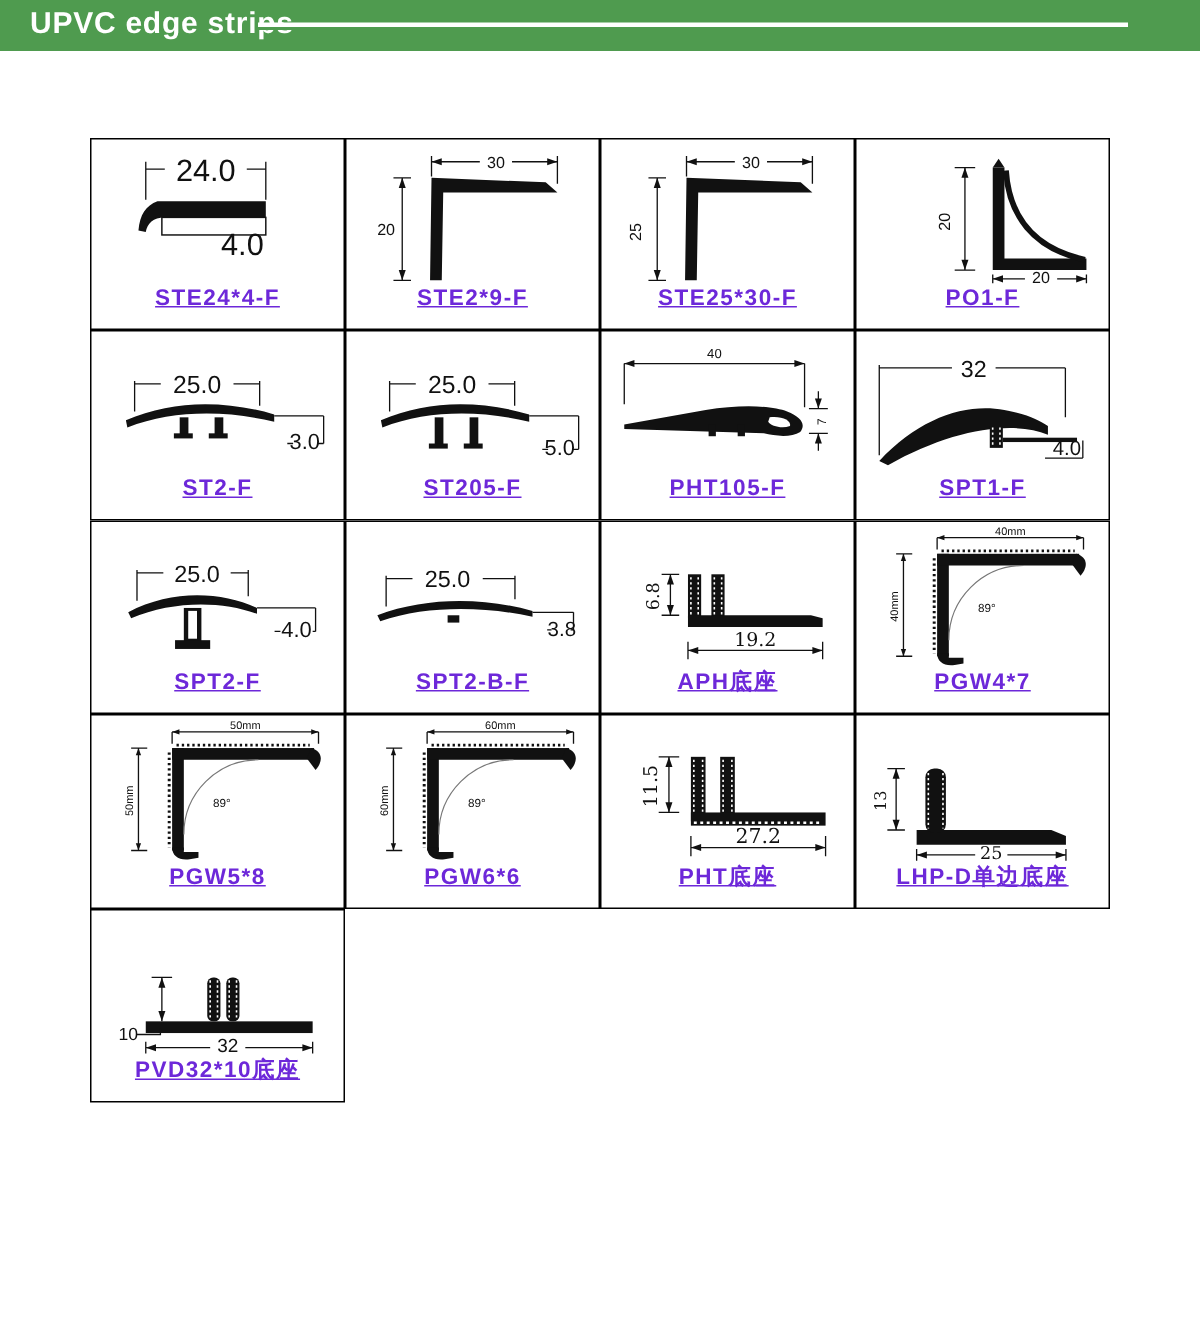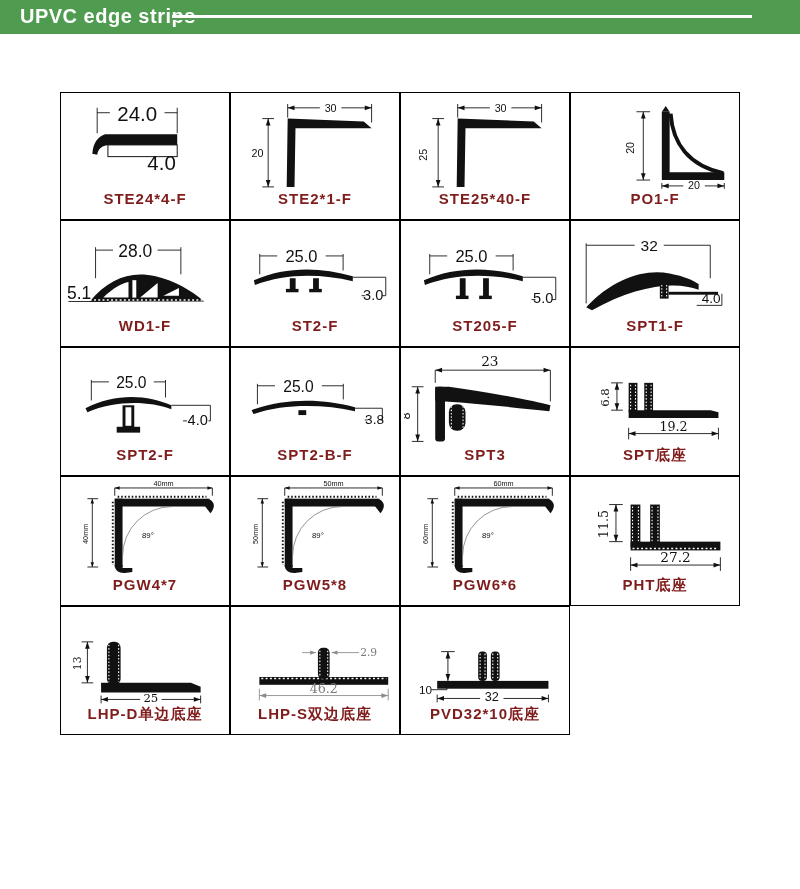--- a/index.html
+++ b/index.html
@@ -4,21 +4,21 @@
 <style>
   html,body{margin:0;padding:0;background:#fff;}
   body{width:800px;height:889px;position:relative;font-family:"Liberation Sans",sans-serif;overflow:hidden;}
   .banner{position:absolute;top:0;left:0;width:800px;height:34px;background:#4f9b4f;}
   .banner .title{position:absolute;left:20px;top:5px;color:#fff;font-size:20px;font-weight:bold;letter-spacing:0.5px;}
   .banner .rule{position:absolute;left:172px;top:15px;width:580px;height:3px;background:#fff;box-shadow:0 2px 0 #4f9b4f;}
   .grid{position:absolute;left:60px;top:92px;display:grid;grid-template-columns:repeat(4,170px);grid-template-rows:128px 127px 129px 130px 129px 138px;}
   .cell{border:1px solid #000;box-sizing:border-box;background:#fff;display:flex;flex-direction:column;align-items:center;}
   .cell-empty{border:none;background:#fff;}
   svg.draw{width:162px;flex:1 1 auto;min-height:0;margin-top:1px;}
-  .lbl{flex:0 0 auto;height:22px;line-height:18px;margin-bottom:7px;color:#7f1d1d;font-weight:bold;font-size:15px;letter-spacing:1px;white-space:nowrap;}
+  .lbl{flex:0 0 auto;height:22px;line-height:18px;margin-bottom:7px;color:#6d28d9;font-weight:bold;font-size:15px;letter-spacing:1px;white-space:nowrap;text-decoration:underline;}
   
   .p{fill:#111;}
   .wf{fill:#fff;}
   .wb{fill:#fff;stroke:#111;stroke-width:1;}
   .d08{stroke:#111;stroke-width:0.9;fill:none;}
   .ah{fill:#111;stroke:none;}
   .arc{stroke:#777;stroke-width:0.8;fill:none;}
   .ribw{stroke:#fff;stroke-width:1.1;stroke-dasharray:1.6,1.8;fill:none;}
   .ribk{stroke:#111;stroke-width:2;stroke-dasharray:1.6,2;fill:none;}
   .serr{stroke:#fff;stroke-width:1.6;stroke-dasharray:2,2.4;fill:none;}
@@ -54,70 +54,55 @@
       <path class="p" d="M55,25 L133,28 L141,35 L63,35 L62,95 L54,95 Z"></path>
       <path class="d08" d="M55,24V10 M141,29V10 M55,14H88 M110,14H141"></path>
       <path class="ah" d="M55,14 l7,-2.4 v4.8 z"></path>
         <path class="ah" d="M141,14 l-7,-2.4 v4.8 z"></path>
       <text x="99" y="18" font-size="11" text-anchor="middle">30</text>
       <path class="d08" d="M29,25H41 M29,95H41 M35,25V95"></path>
       <path class="ah" d="M35,25 l-2.4,7 h4.8 z"></path>
         <path class="ah" d="M35,95 l-2.4,-7 h4.8 z"></path>
       <text x="24" y="64" font-size="11" text-anchor="middle">20</text>
     </svg>
-    <div class="lbl">STE2*1-F</div>
+    <div class="lbl">STE2*9-F</div>
   </div>
 
   <div class="cell">
     <svg class="draw" viewBox="0 0 166 98" preserveAspectRatio="xMidYMid meet">
       <path class="p" d="M55,25 L133,28 L141,35 L63,35 L62,95 L54,95 Z"></path>
       <path class="d08" d="M55,24V10 M141,29V10 M55,14H88 M110,14H141"></path>
       <path class="ah" d="M55,14 l7,-2.4 v4.8 z"></path>
         <path class="ah" d="M141,14 l-7,-2.4 v4.8 z"></path>
       <text x="99" y="18" font-size="11" text-anchor="middle">30</text>
       <path class="d08" d="M29,25H41 M29,95H41 M35,25V95"></path>
       <path class="ah" d="M35,25 l-2.4,7 h4.8 z"></path>
         <path class="ah" d="M35,95 l-2.4,-7 h4.8 z"></path>
       <text transform="rotate(-90 24 62)" x="24" y="62" font-size="11" text-anchor="middle">25</text>
     </svg>
-    <div class="lbl">STE25*40-F</div>
+    <div class="lbl">STE25*30-F</div>
   </div>
 
   <div class="cell">
     <svg class="draw" viewBox="0 0 166 98" preserveAspectRatio="xMidYMid meet">
       <path class="p" d="M90,18 L98,18 L98,80 L154,80 L154,88 L90,88 Z"></path>
       <path class="p" d="M90,18 L98,18 L94,12 Z"></path>
       <path d="M99,20 C101,50 117,73 153,81" fill="none" stroke="#111" stroke-width="4"></path>
       <path class="d08" d="M64,18H78 M64,88H78 M71,18V88"></path>
       <path class="ah" d="M71,18 l-2.4,7 h4.8 z"></path>
         <path class="ah" d="M71,88 l-2.4,-7 h4.8 z"></path>
       <text transform="rotate(-90 61 55)" x="61" y="55" font-size="11" text-anchor="middle">20</text>
       <path class="d08" d="M90,91V97 M154,91V97 M90,94H112 M134,94H154"></path>
       <path class="ah" d="M90,94 l7,-2.4 v4.8 z"></path>
         <path class="ah" d="M154,94 l-7,-2.4 v4.8 z"></path>
       <text x="123" y="97" font-size="11" text-anchor="middle">20</text>
     </svg>
     <div class="lbl">PO1-F</div>
   </div>
 
-  <div class="cell">
-    <svg class="draw" viewBox="0 0 166 98" preserveAspectRatio="xMidYMid meet">
-      <path class="p" d="M26,82 C46,58 68,50 94,56 C114,61 130,70 144,82 Z"></path>
-      <path class="wf" d="M40,78 C50,68 60,63 66,62 L66,78 Z"></path>
-      <rect class="wf" x="70" y="60" width="4" height="18"></rect>
-      <path class="wf" d="M78,78 L96,63 L96,78 Z"></path>
-      <path class="wf" d="M102,76 L118,68 L118,76 Z"></path>
-      <path class="serr" d="M26,80.5 H144"></path>
-      <path class="d08" d="M32,58V26 M120,54V26 M32,29H50 M96,29H120"></path>
-      <text x="73" y="36" font-size="18" text-anchor="middle">28.0</text>
-      <text x="15" y="79" font-size="18" text-anchor="middle">5.1</text>
-      <path class="d08" d="M4,82H46"></path>
-    </svg>
-    <div class="lbl">WD1-F</div>
-  </div>
 
   <div class="cell">
     <svg class="draw" viewBox="0 0 166 98" preserveAspectRatio="xMidYMid meet">
       <path class="p" d="M20,60 C52,46 88,46 122,56 L122,61 C88,53 52,53 21,65 Z"></path>
       <rect class="p" x="57" y="58" width="6" height="12"></rect>
         <rect class="p" x="81" y="58" width="6" height="12"></rect>
       <rect class="p" x="53" y="69" width="13" height="3.5"></rect>
         <rect class="p" x="77" y="69" width="13" height="3.5"></rect>
       <path class="d08" d="M26,33V54 M112,33V50 M26,35H44 M94,35H112"></path>
       <text x="69" y="41" font-size="17" text-anchor="middle">25.0</text>
@@ -135,20 +120,37 @@
       <rect class="p" x="53" y="76" width="13" height="3.5"></rect>
         <rect class="p" x="77" y="76" width="13" height="3.5"></rect>
       <path class="d08" d="M26,33V54 M112,33V50 M26,35H44 M94,35H112"></path>
       <text x="69" y="41" font-size="17" text-anchor="middle">25.0</text>
       <path class="d08" d="M122,57H156 M156,57V80 M131,80H135 M152,80H156"></path>
       <text x="143" y="84" font-size="15" text-anchor="middle">5.0</text>
     </svg>
     <div class="lbl">ST205-F</div>
   </div>
 
+  <div class="cell">
+    <svg class="draw" viewBox="0 0 166 98" preserveAspectRatio="xMidYMid meet">
+      <path class="p" d="M12,63 L68,53 C92,49 114,50 124,54 C134,58 137,63 133,68 C127,72 116,71 108,69 L12,66 Z"></path>
+      <path class="wf" d="M112,58 C120,57 127,60 126,64 C120,66 113,64 111,61 Z"></path>
+      <rect class="p" x="70" y="63" width="5" height="8"></rect>
+        <rect class="p" x="90" y="63" width="5" height="8"></rect>
+      <path class="d08" d="M12,21H136 M12,21V49 M136,21V51"></path>
+      <path class="ah" d="M12,21 l7,-2.4 v4.8 z"></path>
+        <path class="ah" d="M136,21 l-7,-2.4 v4.8 z"></path>
+      <text x="74" y="17" font-size="9" text-anchor="middle">40</text>
+      <path class="d08" d="M139,52H152 M139,69H152 M145.5,40V52 M145.5,69V81"></path>
+      <path class="ah" d="M145.5,52 l-2.4,-7 h4.8 z"></path>
+        <path class="ah" d="M145.5,69 l-2.4,7 h4.8 z"></path>
+      <text transform="rotate(-90 151 61)" x="151" y="61" font-size="8.5" text-anchor="middle">7</text>
+    </svg>
+    <div class="lbl">PHT105-F</div>
+  </div>
 
 
 
 
   <div class="cell">
     <svg class="draw" viewBox="0 0 166 98" preserveAspectRatio="xMidYMid meet">
       <path class="p" d="M12,88 C40,58 72,48 98,53 C114,56 122,60 128,64 L128,70 C104,60 62,66 18,91 Z"></path>
       <rect class="p" x="88" y="64" width="9" height="15"></rect>
       <path class="ribw" d="M90,65V78 M95,65V78"></path>
       <rect class="p" x="97" y="72" width="51" height="3"></rect>
@@ -179,54 +181,37 @@
       <path class="p" d="M18,62 C52,49 92,50 124,59 L124,63 C92,56 52,55 20,66 Z"></path>
       <rect class="p" x="66" y="62" width="8" height="5"></rect>
       <path class="d08" d="M24,35V56 M112,35V51 M24,37H42 M90,37H112"></path>
       <text x="66" y="43" font-size="16" text-anchor="middle">25.0</text>
       <path class="d08" d="M124,60H152 M152,60V72 M134,72H137 M150,72H152"></path>
       <text x="144" y="76" font-size="14" text-anchor="middle">3.8</text>
     </svg>
     <div class="lbl">SPT2-B-F</div>
   </div>
 
-  <div class="cell">
-    <svg class="draw" viewBox="0 0 166 98" preserveAspectRatio="xMidYMid meet">
-      <rect class="p" x="32" y="38" width="10" height="56" rx="3"></rect>
-      <path class="p" d="M32,38 L46,38 C95,45 132,52 150,57 L149,63 C118,60 76,55 42,53 L32,52 Z"></path>
-      <rect class="p" x="46" y="56" width="17" height="27" rx="8"></rect>
-      <path class="ribw" d="M48.5,58V81 M60.5,58V81"></path>
-      <path class="d08" d="M32,21H150 M32,21V34 M150,21V53"></path>
-      <path class="ah" d="M32,21 l7,-2.4 v4.8 z"></path>
-        <path class="ah" d="M150,21 l-7,-2.4 v4.8 z"></path>
-      <text class="s" x="88" y="17" font-size="14" text-anchor="middle">23</text>
-      <path class="d08" d="M8,38H20 M8,94H20 M14,38V94"></path>
-      <path class="ah" d="M14,38 l-2.4,7 h4.8 z"></path>
-        <path class="ah" d="M14,94 l-2.4,-7 h4.8 z"></path>
-      <text transform="rotate(-90 6 68)" x="6" y="68" font-size="13" text-anchor="middle">8</text>
-    </svg>
-    <div class="lbl">SPT3</div>
-  </div>
 
   <div class="cell">
     <svg class="draw" viewBox="0 0 166 98" preserveAspectRatio="xMidYMid meet">
       <rect class="p" x="56" y="34" width="9" height="30"></rect>
         <rect class="p" x="72" y="34" width="9" height="30"></rect>
       <path class="ribw" d="M58,36V62 M63,36V62 M74,36V62 M79,36V62"></path>
       <path class="p" d="M56,62 H140 L148,64 V70 H56 Z"></path>
       <path class="d08" d="M38,34H50 M38,62H50 M44,34V62"></path>
       <path class="ah" d="M44,34 l-2.4,7 h4.8 z"></path>
         <path class="ah" d="M44,62 l-2.4,-7 h4.8 z"></path>
       <text class="s" transform="rotate(-90 36 49)" x="36" y="49" font-size="12" text-anchor="middle">6.8</text>
       <path class="d08" d="M56,80V92 M148,80V92 M56,86H148"></path>
       <path class="ah" d="M56,86 l7,-2.4 v4.8 z"></path>
         <path class="ah" d="M148,86 l-7,-2.4 v4.8 z"></path>
       <text class="s" x="102" y="83" font-size="13" text-anchor="middle">19.2</text>
     </svg>
-    <div class="lbl">SPT底座</div>
+    <div class="lbl">APH底座</div>
   </div>
 
   <div class="cell">
     <svg class="draw" viewBox="0 0 166 98" preserveAspectRatio="xMidYMid meet">
       <path class="ribk" d="M50,23V88 M55,18H146"></path>
       <rect class="p" x="52" y="20" width="8" height="70"></rect>
       <path class="p" d="M52,88 C52,94 57,97 64,96 L70,95 L70,91 L60,91 L60,88 Z"></path>
       <rect class="p" x="52" y="20" width="97" height="8"></rect>
       <path class="p" d="M147,20 C154,22 156,28 150,35 L144,27 Z"></path>
       <path class="arc" d="M60,79 A51,51 0 0 1 111,28"></path>
@@ -314,37 +299,20 @@
         <path class="ah" d="M24,76 l-2.4,-7 h4.8 z"></path>
       <text class="s" transform="rotate(-90 17 56)" x="17" y="56" font-size="11" text-anchor="middle">13</text>
       <path class="d08" d="M38,89V97 M140,89V97 M38,93H78 M100,93H140"></path>
       <path class="ah" d="M38,93 l7,-2.4 v4.8 z"></path>
         <path class="ah" d="M140,93 l-7,-2.4 v4.8 z"></path>
       <text class="s" x="89" y="96" font-size="12" text-anchor="middle">25</text>
     </svg>
     <div class="lbl">LHP-D单边底座</div>
   </div>
 
-  <div class="cell">
-    <svg class="draw" viewBox="0 0 166 98" preserveAspectRatio="xMidYMid meet">
-      <rect class="p" x="26" y="70" width="132" height="8"></rect>
-      <path class="serr" d="M28,71.5H156"></path>
-      <rect class="p" x="86" y="40" width="12" height="32" rx="5"></rect>
-      <path class="ribw" d="M88,43V70 M96,43V70"></path>
-      <path class="gray" d="M70,45H84 M100,45H128"></path>
-      <path class="gah" d="M84,45 l-6,-2.2 v4.4 z"></path>
-        <path class="gah" d="M100,45 l6,-2.2 v4.4 z"></path>
-      <text class="s grayt" x="138" y="49" font-size="11" text-anchor="middle">2.9</text>
-      <path class="gray" d="M26,82V94 M158,82V94 M26,89H158"></path>
-      <path class="gah" d="M26,89 l7,-2.4 v4.8 z"></path>
-        <path class="gah" d="M158,89 l-7,-2.4 v4.8 z"></path>
-      <text class="s grayt" x="92" y="86" font-size="13" text-anchor="middle">46.2</text>
-    </svg>
-    <div class="lbl">LHP-S双边底座</div>
-  </div>
 
   <div class="cell">
     <svg class="draw" viewBox="0 0 166 98" preserveAspectRatio="xMidYMid meet">
       <rect class="p" x="34" y="74" width="114" height="8"></rect>
       <rect class="p" x="76" y="44" width="9" height="30" rx="4"></rect>
         <rect class="p" x="89" y="44" width="9" height="30" rx="4"></rect>
       <path class="ribw" d="M78,46V72 M83,46V72 M91,46V72 M96,46V72"></path>
       <path class="d08" d="M38,44H52 M45,44V74"></path>
       <path class="ah" d="M45,44 l-2.4,7 h4.8 z"></path>
         <path class="ah" d="M45,74 l-2.4,-7 h4.8 z"></path>

